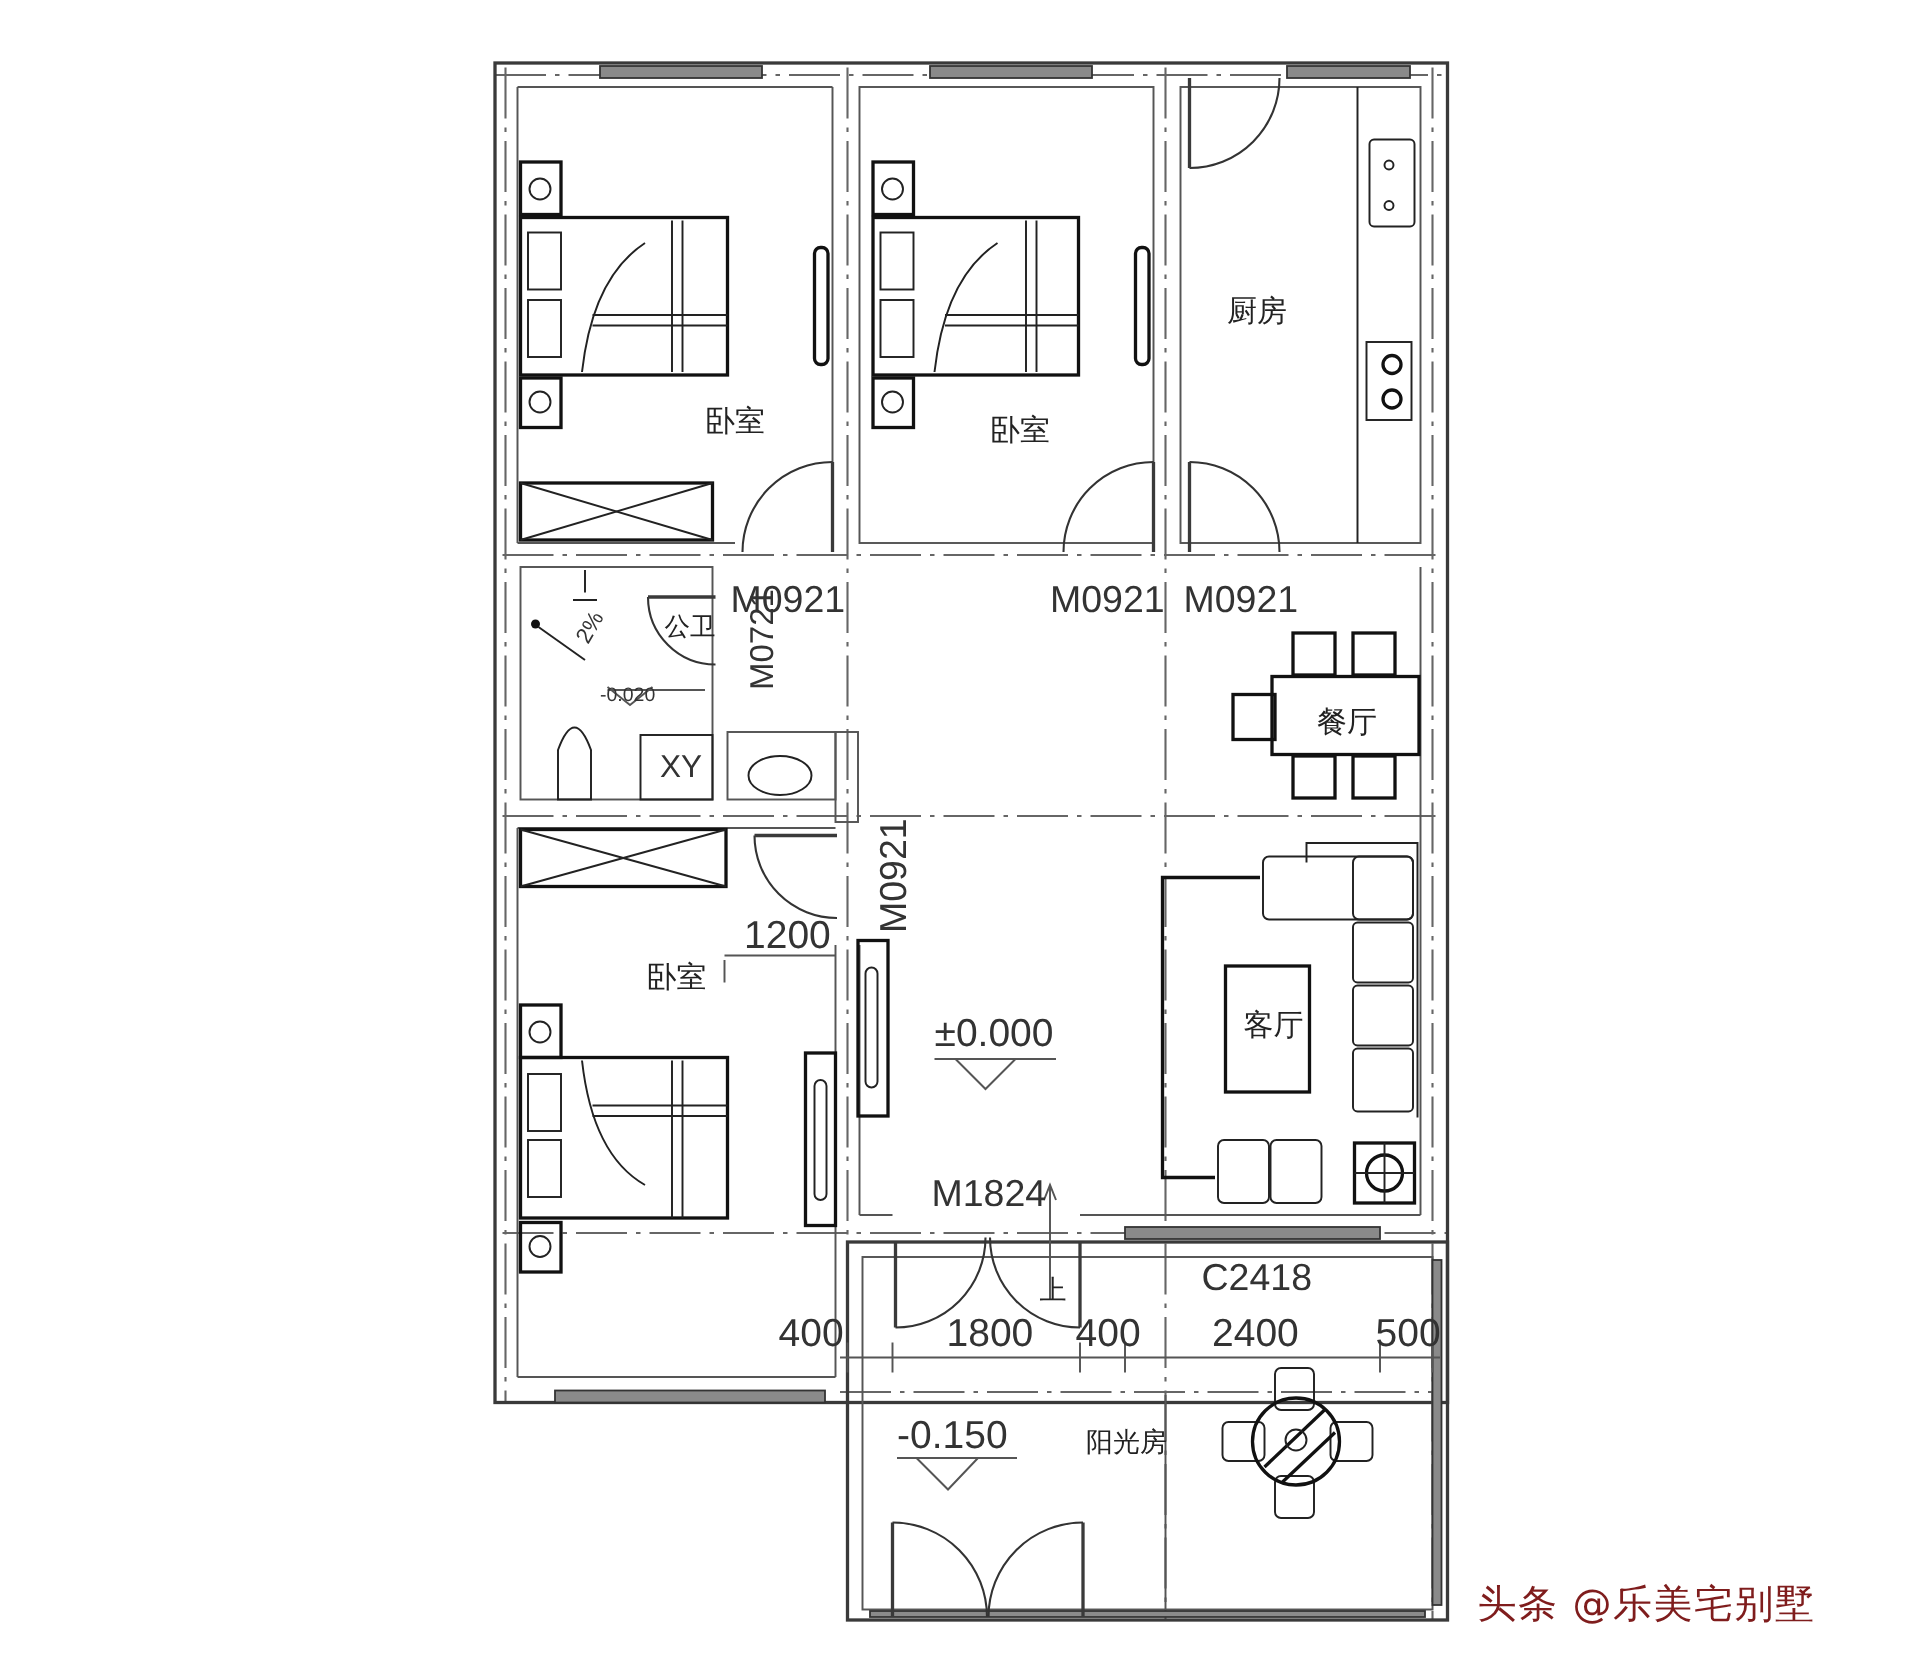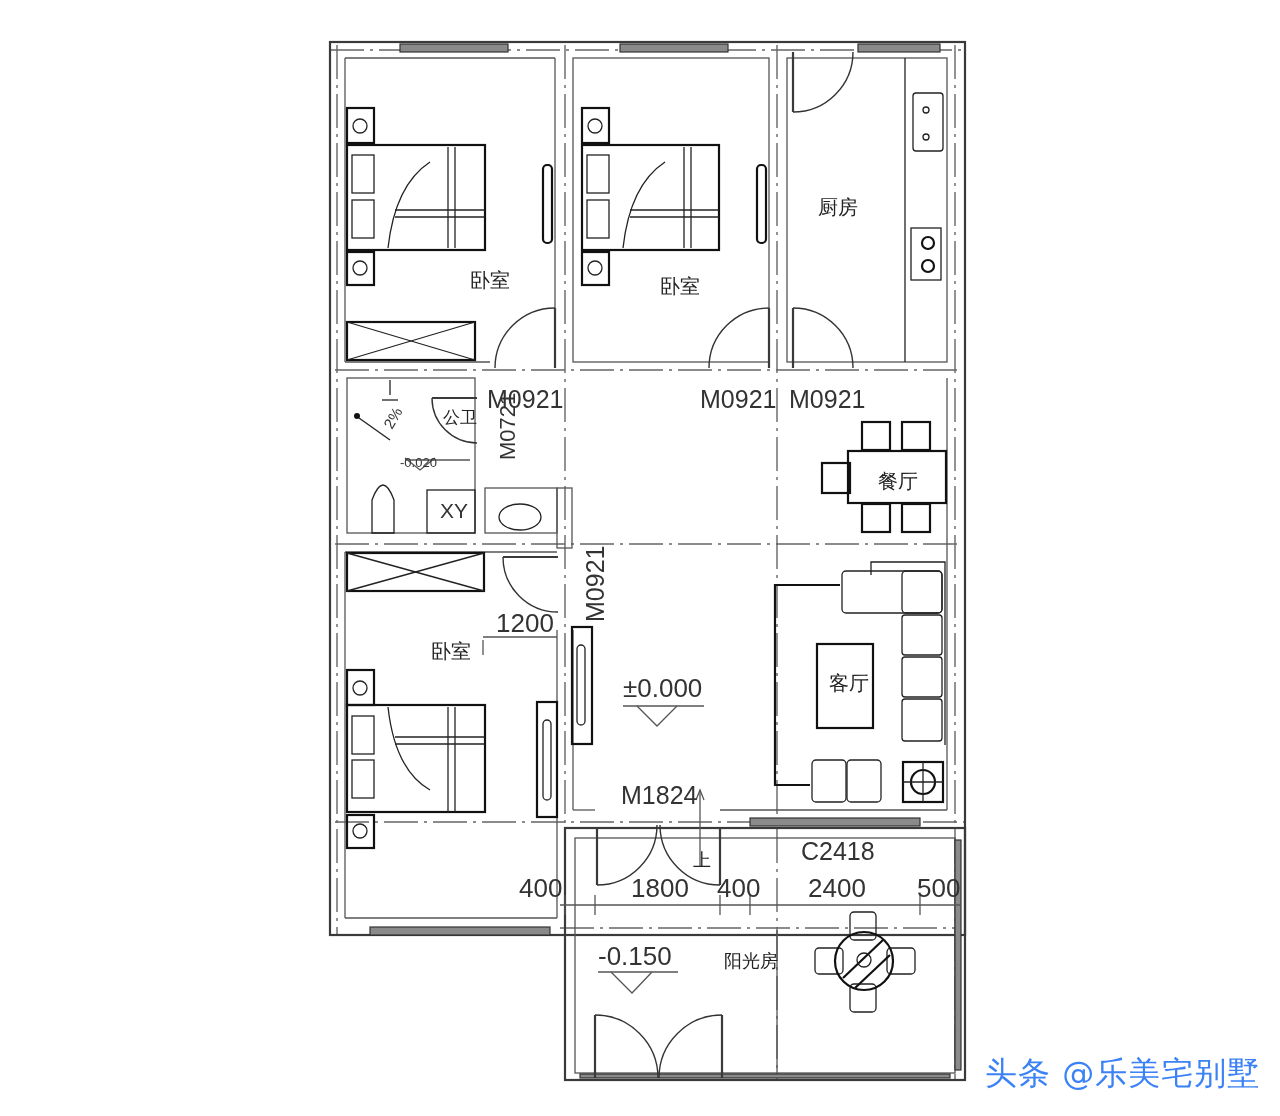--- a/index.html
+++ b/index.html
@@ -9,21 +9,21 @@
   .wall-thin { fill: none; stroke: #555; stroke-width: 1.3; }
   .axis { fill: none; stroke: #666; stroke-width: 1.4; stroke-dasharray: 34 6 3 6; }
   .furn { fill: none; stroke: #111; stroke-width: 2.2; }
   .furn-thin { fill: none; stroke: #222; stroke-width: 1.3; }
   .win { fill: #8a8a8a; stroke: #333; stroke-width: 1.2; }
   .door-arc { fill: none; stroke: #333; stroke-width: 1.4; }
   .lbl-cn { font-family: "DejaVu Sans", sans-serif; font-size: 20px; fill: #222; }
   .lbl-code { font-family: "Liberation Sans", sans-serif; font-size: 25px; fill: #333; }
   .lbl-dim { font-family: "Liberation Sans", sans-serif; font-size: 26px; fill: #333; }
   .lbl-small { font-family: "Liberation Sans", sans-serif; font-size: 13px; fill: #333; }
-  .watermark { position: absolute; left: 985px; top: 1052px; font-family: "DejaVu Sans", sans-serif; font-size: 32px; color: #3b82f6; letter-spacing: 1px; }
+  .watermark { position: absolute; left: 985px; top: 1052px; font-family: "DejaVu Sans", sans-serif; font-size: 26px; color: #7f1d1d; letter-spacing: 1px; }
 </style>
 </head>
 <body>
 
 <svg id="plan" viewBox="0 0 1280 1116" xmlns="http://www.w3.org/2000/svg">
 
   <g>
     <line class="axis" x1="330" y1="50" x2="965" y2="50"></line>
     <line class="axis" x1="335" y1="370" x2="960" y2="370"></line>
     <line class="axis" x1="335" y1="544" x2="960" y2="544"></line>

